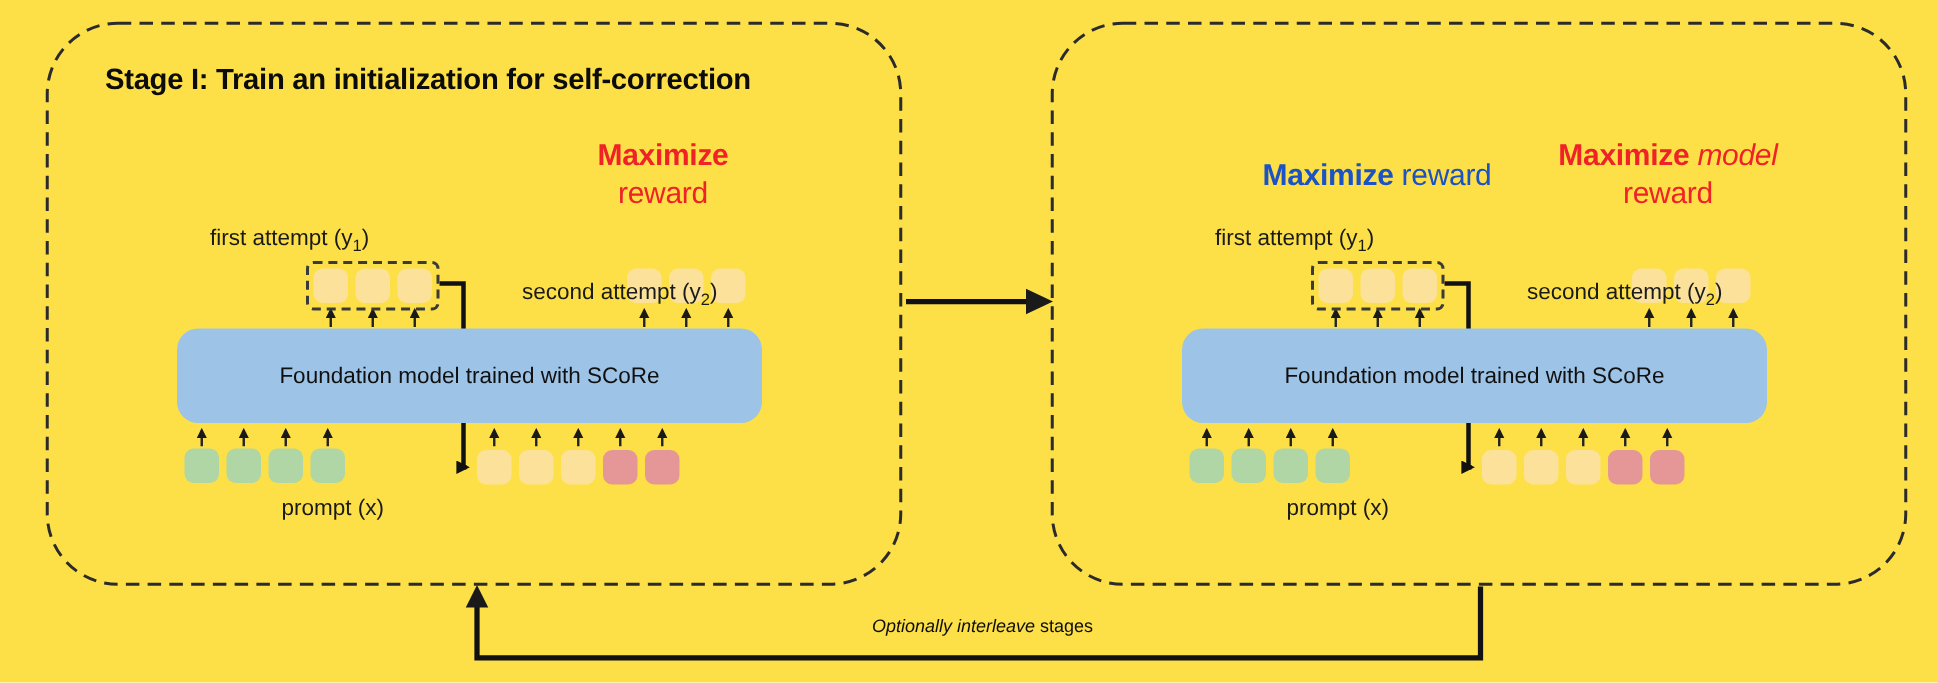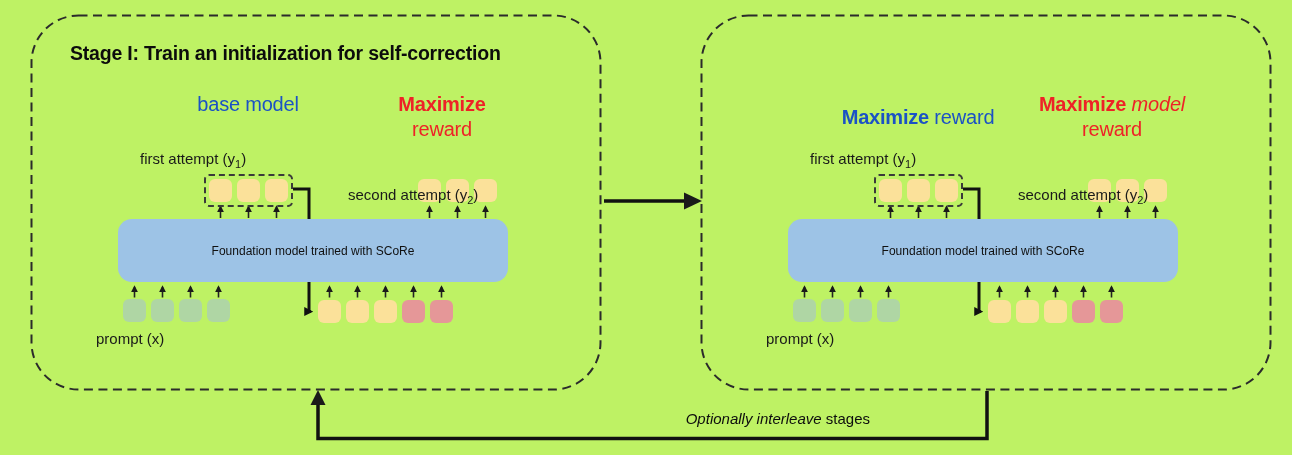--- a/index.html
+++ b/index.html
@@ -1,16 +1,16 @@
 <!DOCTYPE html>
 <html style="--blue-text: #1B52C5; --red-text: #EE2227; --model-box: #9DC3E6; --token-yellow: #FBE19A; --token-red: #E59798; --token-green: #AFD6A4;"><head>
 <meta charset="utf-8">
 <style>
   html,body{margin:0;padding:0;background:#fff;}
-  .canvas{position:relative;width:1292px;height:455px;background:#bef264;
+  .canvas{position:relative;width:1292px;height:455px;background:#fde047;
           font-family:"Liberation Sans",sans-serif;overflow:hidden;}
   .global-lines{position:absolute;top:0;left:0;z-index:0;}
   .stage{position:absolute;top:14px;width:572px;height:377px;}
   #stage-0{left:30px;} #stage-1{left:700px;}
   .stage-lines{position:absolute;top:0;left:0;z-index:1;}
   .panel-border{fill:none;stroke:#2b2b2b;stroke-width:2;stroke-dasharray:9 5.5;}
   .connector{fill:none;stroke:#111;stroke-width:3;}
   .small-arrows line{stroke:#222;stroke-width:1.6;}
   .arrowhead{fill:#1a1a1a;}
   .thick{stroke:#111;stroke-width:3.5;fill:none;}
@@ -34,25 +34,25 @@
   .token-row{position:absolute;display:flex;gap:5px;z-index:3;}
   .row-second{left:388px;top:165px;}
   .row-prompt{left:93px;top:285px;}
   .row-input{left:288px;top:286px;}
   .token{width:23px;height:23px;border-radius:6px;}
   .token.yellow{background:var(--token-yellow);}
   .token.red{background:var(--token-red);}
   .token.green{background:var(--token-green);}
   .model-box{position:absolute;left:88px;top:205px;width:390px;height:63px;
              background:var(--model-box);border-radius:14px;display:flex;align-items:center;
-             justify-content:center;font-size:12px;color:#101010;z-index:2;}
-  .prompt-label{position:absolute;left:66px;top:316px;width:160px;text-align:left;
+             justify-content:center;font-size:15px;color:#101010;z-index:2;}
+  .prompt-label{position:absolute;left:66px;top:316px;width:160px;text-align:right;
                 font-size:15px;color:#1a1a1a;z-index:4;}
-  .footer-label{position:absolute;left:440px;top:410px;width:430px;text-align:right;
-                font-size:15px;color:#0d0d0d;z-index:2;}
+  .footer-label{position:absolute;left:440px;top:410px;width:430px;text-align:center;
+                font-size:12px;color:#0d0d0d;z-index:2;}
   .footer-label .i{font-style:italic;}
 </style>
 </head>
 <body>
 
 <div class="canvas">
 
   <svg class="global-lines" width="1292" height="455" viewBox="0 0 1292 455">
     <g>
       <line class="thick" x1="604" y1="201" x2="684" y2="201"></line>
@@ -91,21 +91,20 @@
         <line x1="327.5" y1="283.5" x2="327.5" y2="273" marker-end="url(#ah0)"></line>
         <line x1="355.5" y1="283.5" x2="355.5" y2="273" marker-end="url(#ah0)"></line>
         <line x1="383.5" y1="283.5" x2="383.5" y2="273" marker-end="url(#ah0)"></line>
         <line x1="411.5" y1="283.5" x2="411.5" y2="273" marker-end="url(#ah0)"></line>
       </g>
     </svg>
 
     <h2 class="stage-title">Stage I: Train an initialization for self-correction</h2>
 
     <div class="objective blue left">
-      <div class="l2">base model</div>
     </div>
     <div class="objective red right">
       <div class="l1"><span class="b">Maximize</span><span class="i"></span><span></span></div>
       <div class="l2">reward</div>
     </div>
 
     <div class="attempt-label first"><span>first attempt (y</span><sub>1</sub><span>)</span></div>
     <div class="attempt-label second"><span>second attempt (y</span><sub>2</sub><span>)</span></div>
 
     <div class="dashed-box">

